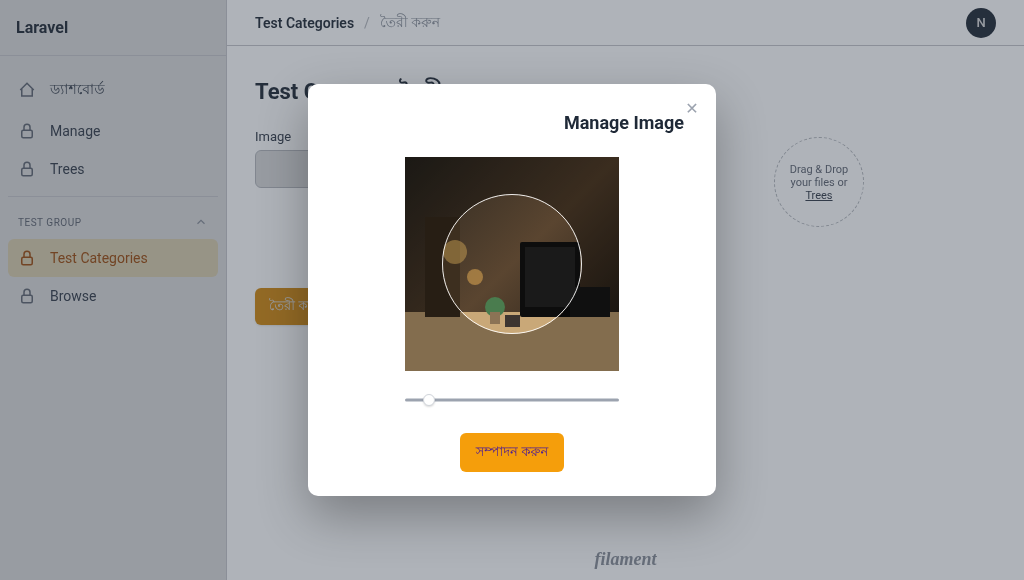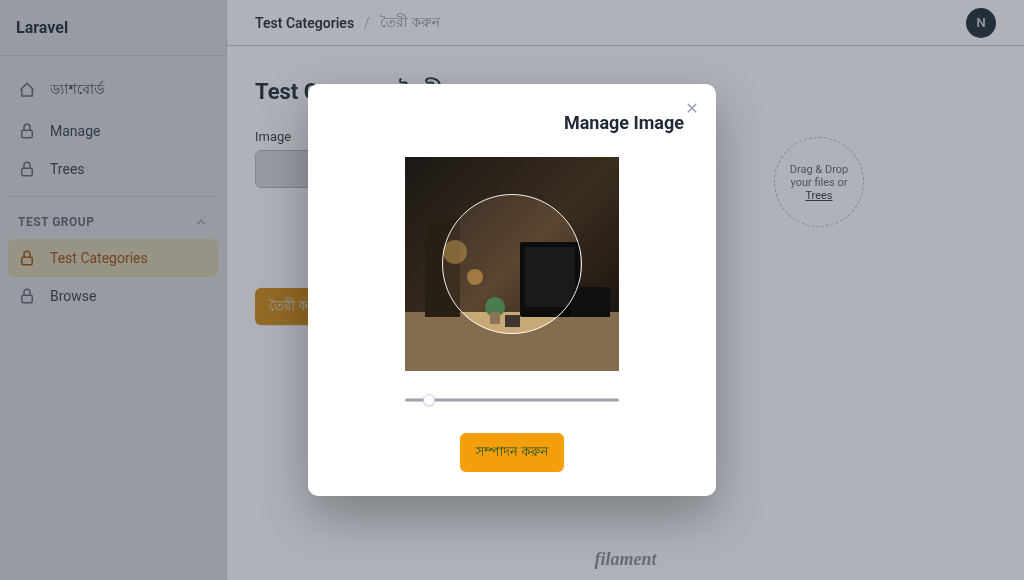--- a/index.html
+++ b/index.html
@@ -6,21 +6,21 @@
     body { font-family: -apple-system, BlinkMacSystemFont, 'Segoe UI', Roboto, sans-serif; font-size: 14px; color: #1f2937; background: #fff; width: 1024px; height: 580px; overflow: hidden; position: relative; }
     
     .sidebar { position: absolute; left: 0; top: 0; width: 227px; height: 100%; border-right: 1px solid #e5e7eb; background: #fff; }
     .sidebar-header { padding: 18px 16px; border-bottom: 1px solid #e5e7eb; }
     .brand { font-size: 16px; font-weight: 700; color: #1f2937; }
     .nav { padding: 12px 8px; }
     .nav-item { display: flex; align-items: center; gap: 14px; padding: 10px 10px; border-radius: 6px; cursor: pointer; color: #374151; font-size: 14px; }
     .nav-item.active { background: #fbbf24; background: rgba(251, 191, 36, 0.25); color: #b45309; }
     .nav-icon { width: 18px; height: 18px; display: flex; align-items: center; justify-content: center; color: #6b7280; }
     .nav-item.active .nav-icon { color: #b45309; }
-    .nav-group-header { display: flex; align-items: center; justify-content: space-between; padding: 10px 10px; font-size: 12px; font-weight: 700; letter-spacing: 0.5px; color: #6b7280; cursor: pointer; }
+    .nav-group-header { display: flex; align-items: center; justify-content: space-between; padding: 10px 10px; font-size: 10px; font-weight: 400; letter-spacing: 0.5px; color: #6b7280; cursor: pointer; }
     .nav-divider { height: 1px; background: #e5e7eb; margin: 8px 0; }
     
     .main { position: absolute; left: 227px; top: 0; right: 0; height: 100%; }
     .topbar { display: flex; align-items: center; justify-content: space-between; padding: 12px 28px; border-bottom: 1px solid #e5e7eb; height: 46px; }
     .breadcrumb { display: flex; align-items: center; gap: 10px; font-size: 14px; }
     .breadcrumb-item { color: #1f2937; font-weight: 600; }
     .breadcrumb-sep { color: #d1d5db; }
     .breadcrumb-current { color: #9ca3af; font-weight: 400; }
     .avatar { width: 30px; height: 30px; border-radius: 50%; background: #1f2937; color: #fff; display: flex; align-items: center; justify-content: center; font-size: 13px; font-weight: 500; }
     
@@ -44,21 +44,21 @@
     .crop-mask { position: absolute; inset: 0; pointer-events: none; }
     .crop-mask::before { content: ''; position: absolute; inset: 0; background: rgba(0,0,0,0.35); }
     .crop-circle { position: absolute; left: 50%; top: 50%; width: 140px; height: 140px; transform: translate(-50%, -50%); border: 1px solid rgba(255,255,255,0.9); border-radius: 50%; box-shadow: 0 0 0 9999px rgba(0,0,0,0); }
     .crop-clear { position: absolute; left: 50%; top: 50%; width: 140px; height: 140px; transform: translate(-50%, -50%); border-radius: 50%; overflow: hidden; }
     .crop-clear-inner { position: absolute; width: 214px; height: 214px; left: -37px; top: -37px; }
     
     .slider-wrap { margin: 22px auto 0; width: 214px; position: relative; height: 14px; }
     .slider-track { position: absolute; left: 0; right: 0; top: 50%; height: 3px; background: #9ca3af; transform: translateY(-50%); border-radius: 2px; }
     .slider-thumb { position: absolute; left: 24px; top: 50%; width: 12px; height: 12px; background: #fff; border: 1px solid #d1d5db; border-radius: 50%; transform: translate(-50%, -50%); box-shadow: 0 1px 2px rgba(0,0,0,0.15); }
     
-    .modal-btn { display: block; margin: 26px auto 0; background: #f59e0b; color: #14532d; border: none; padding: 9px 16px; border-radius: 6px; font-size: 13px; cursor: pointer; }
+    .modal-btn { display: block; margin: 26px auto 0; background: #f59e0b; color: #4c1d95; border: none; padding: 9px 16px; border-radius: 6px; font-size: 13px; cursor: pointer; }
     
     .dimmed { filter: brightness(0.85); }
     
     svg { width: 100%; height: 100%; }
   </style>
 </head>
 <body>
 
 <div class="sidebar dimmed">
   <div class="sidebar-header">

